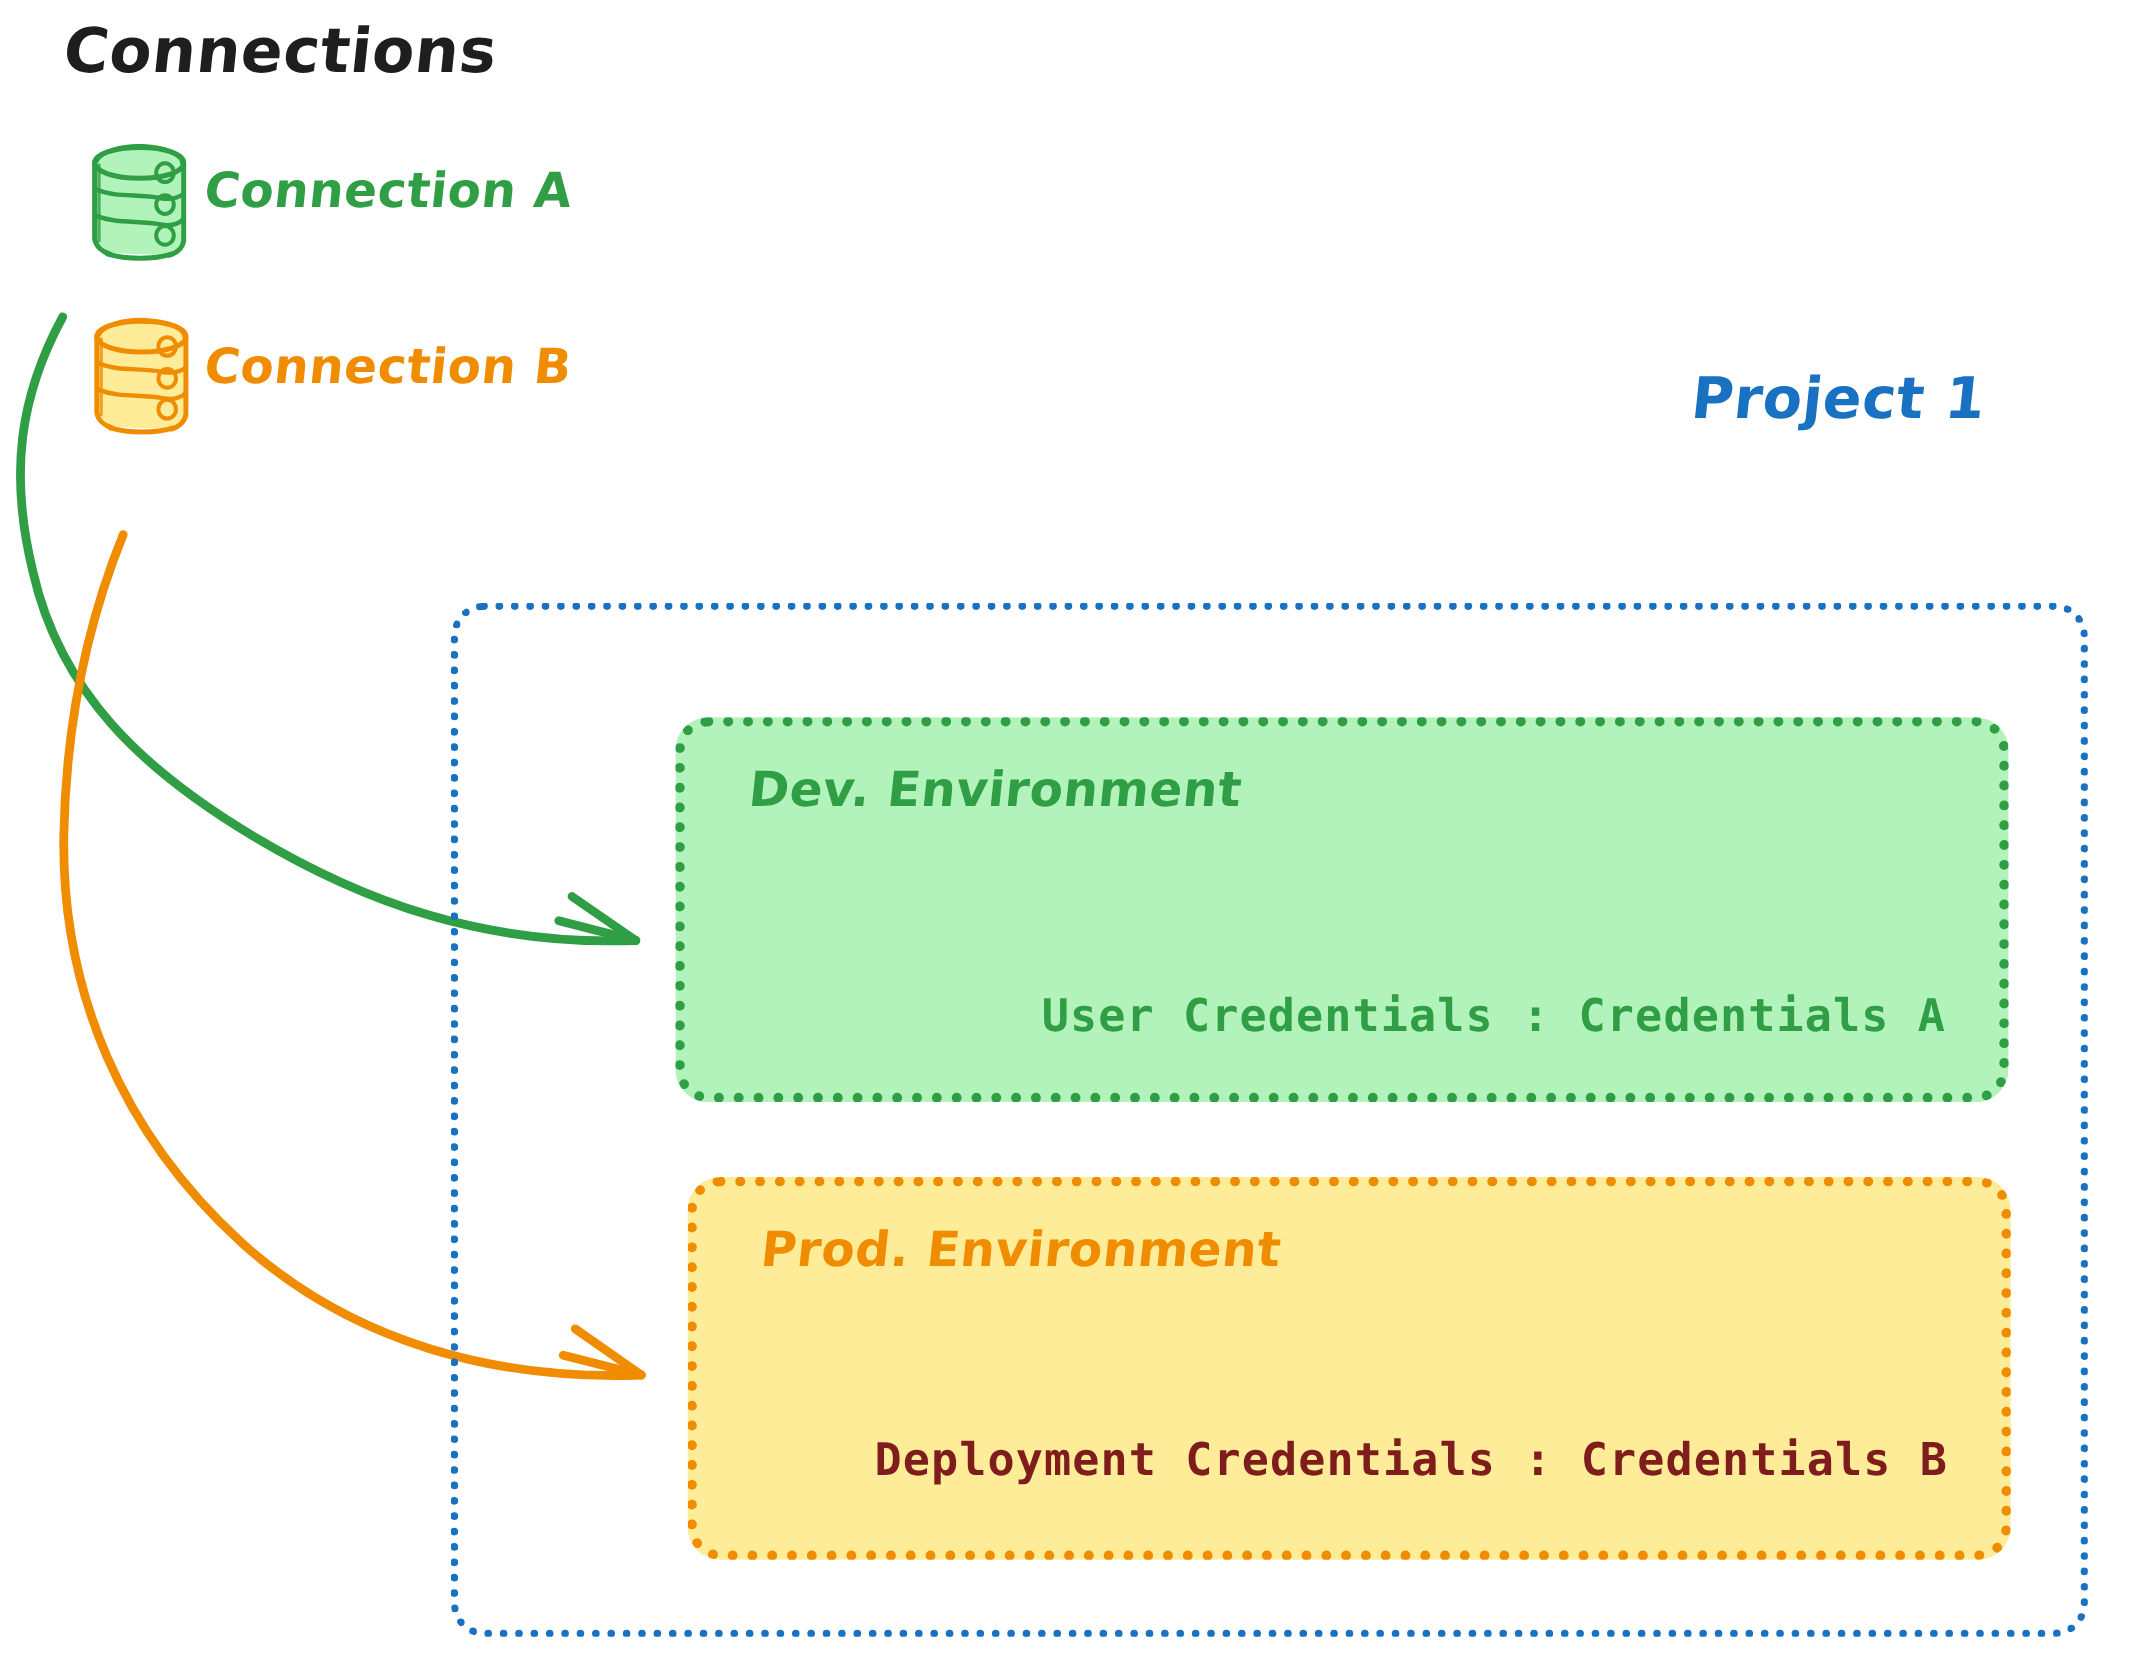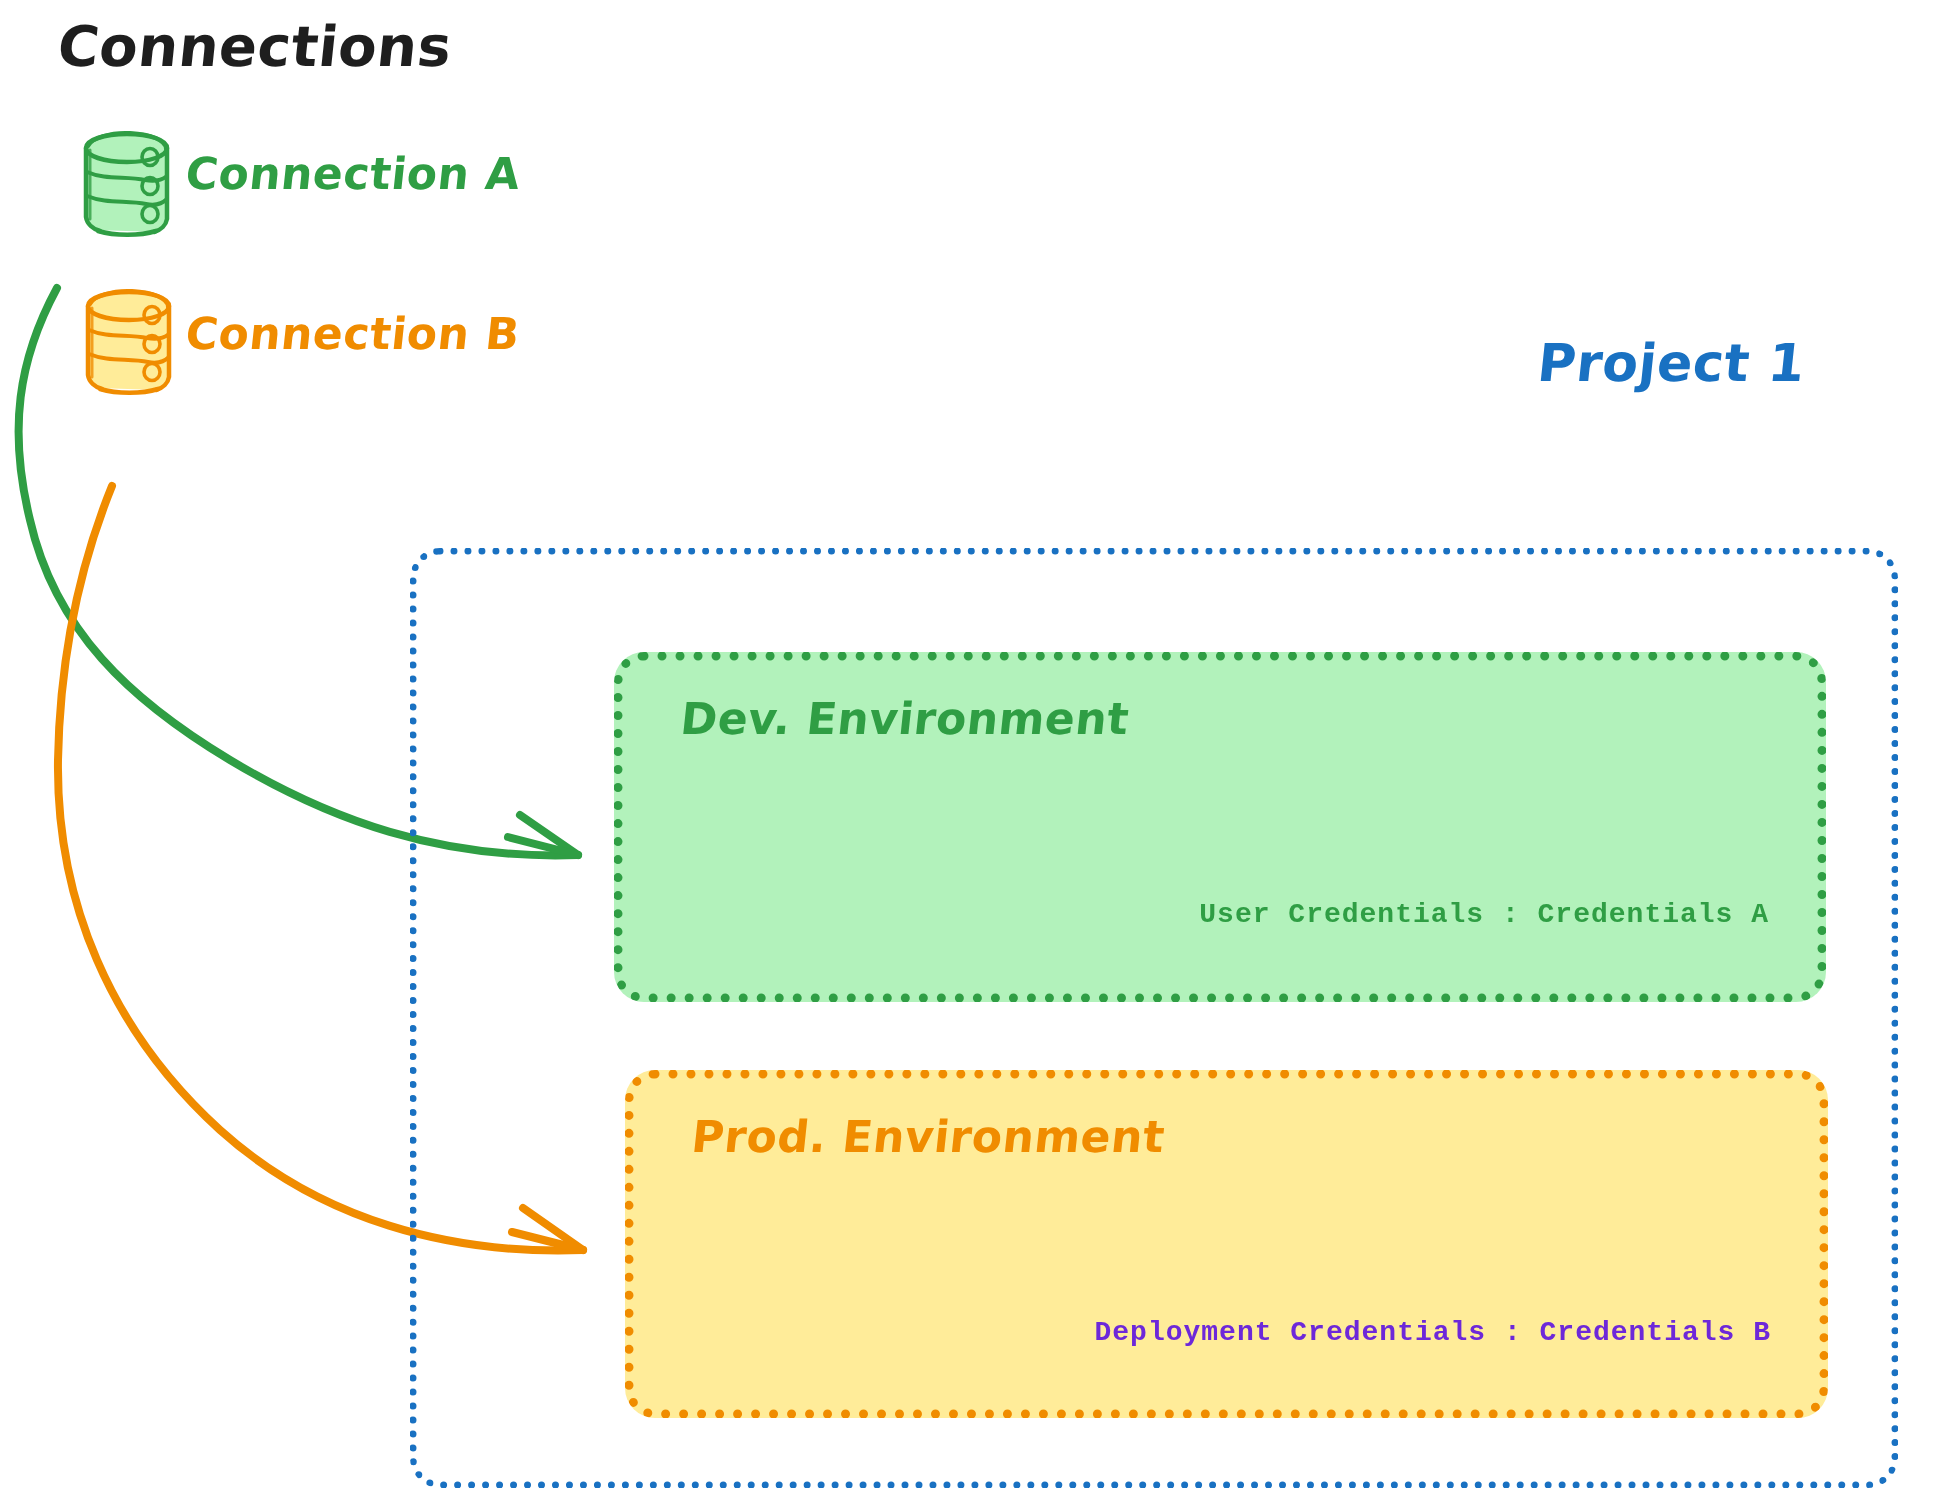--- a/index.html
+++ b/index.html
@@ -115,33 +115,32 @@
     top: 32px;
     color: #2f9e44;
   }
   #prod-title {
     left: 58px;
     top: 32px;
     color: #f08c00;
   }
 
   .cred-line {
-    font-size: 28px;
+    font-size: 41px;
     letter-spacing: 1px;
-    font-family: Liberation Mono, monospace;
   }
   #dev-cred {
     right: 48px;
     top: 238px;
     color: #2f9e44;
   }
   #prod-cred {
     right: 48px;
-    top: 238px;
-    color: #6d28d9;
+    top: 224px;
+    color: #7f1d1d;
   }
 </style>
 </head>
 <body>
 
 <div id="canvas">
 
   <svg id="sketch-layer" viewBox="0 0 1948 1506">
 
     <g>

